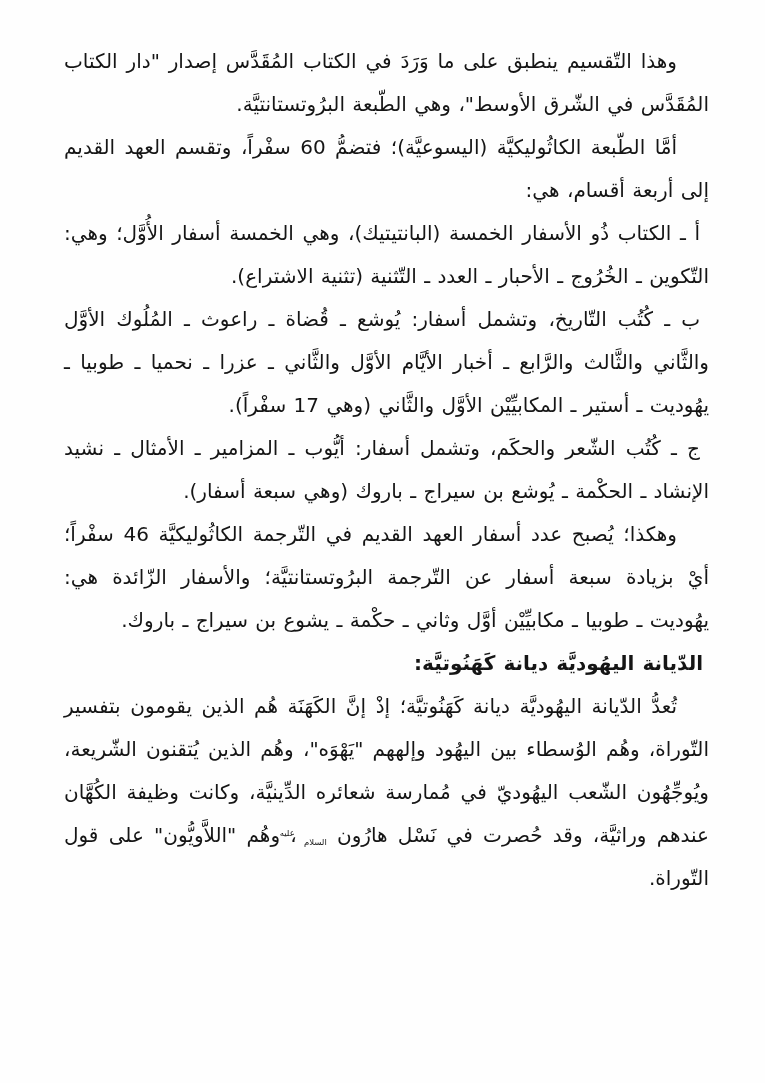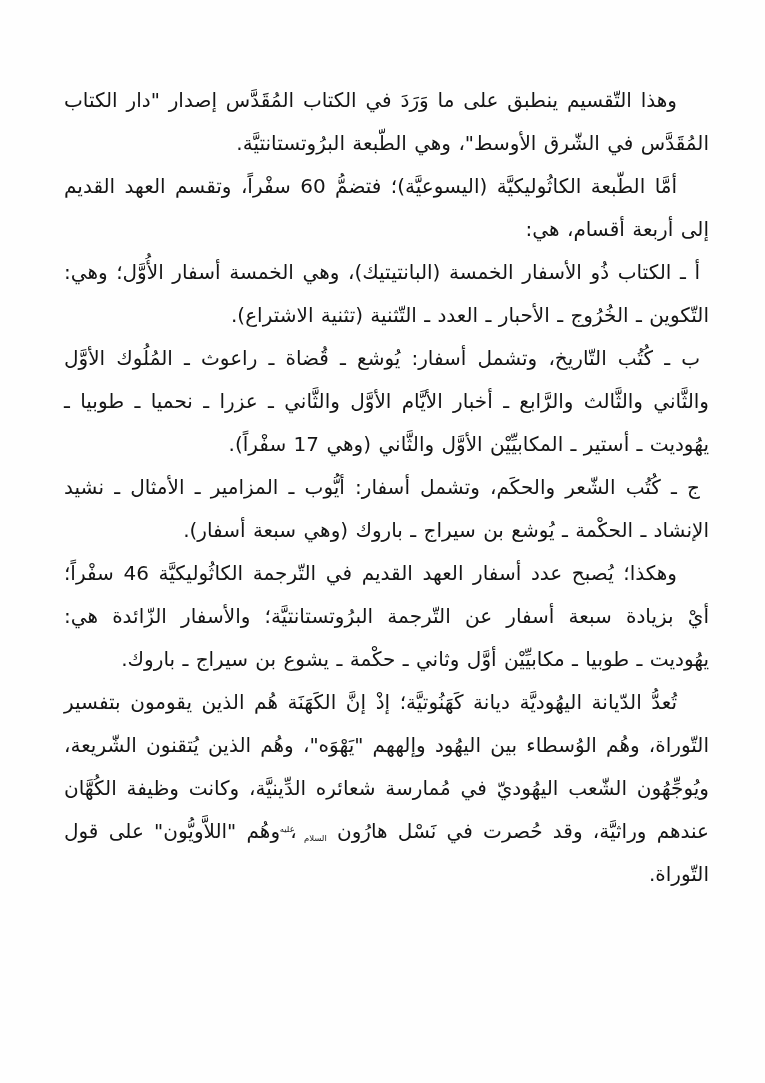--- a/index.html
+++ b/index.html
@@ -9,21 +9,20 @@
     height: 1083px;
     margin: 0 auto;
     background: #fefefe;
     color: #151515;
     font-family: "DejaVu Sans", sans-serif;
     direction: rtl;
     overflow: hidden;
   }
   .content {
     padding: 40px 56px 0 64px;
-    margin-top: 39px;
   }
   .content p, .content h2 {
     margin: 0;
     font-size: 20px;
     font-weight: normal;
     line-height: 43px;
     text-align: justify;
     word-spacing: 1px;
   }
   .para-indent { text-indent: 32px; }
@@ -67,20 +66,21 @@
 
     <p class="list-item">أ ـ الكتاب ذُو الأسفار الخمسة (البانتيتيك)، وهي الخمسة أسفار الأُوَّل؛ وهي: التّكوين ـ الخُرُوج ـ الأحبار ـ العدد ـ التّثنية (تثنية الاشتراع).</p>
 
     <p class="list-item">ب ـ كُتُب التّاريخ، وتشمل أسفار: يُوشع ـ قُضاة ـ راعوث ـ المُلُوك الأوَّل والثَّاني والثَّالث والرَّابع ـ أخبار الأيَّام الأوَّل والثَّاني ـ عزرا ـ نحميا ـ طوبيا ـ يهُوديت ـ أستير ـ المكابيِّيْن الأوَّل والثَّاني (وهي 17 سفْراً).</p>
 
     <p class="list-item">ج ـ كُتُب الشّعر والحكَم، وتشمل أسفار: أيُّوب ـ المزامير ـ الأمثال ـ نشيد الإنشاد ـ الحكْمة ـ يُوشع بن سيراج ـ باروك (وهي سبعة أسفار).</p>
 
 
     <p class="para-indent">وهكذا؛ يُصبح عدد أسفار العهد القديم في التّرجمة الكاثُوليكيَّة 46 سفْراً؛ أيْ بزيادة سبعة أسفار عن التّرجمة البرُوتستانتيَّة؛ والأسفار الزّائدة هي: يهُوديت ـ طوبيا ـ مكابيِّيْن أوَّل وثاني ـ حكْمة ـ يشوع بن سيراج ـ باروك.</p>
 
+    <h2 class="section-heading">الدّيانة اليهُوديَّة ديانة كَهَنُوتيَّة:</h2>
 
     <p class="para-indent">
       <span>تُعدُّ الدّيانة اليهُوديَّة ديانة كَهَنُوتيَّة؛ إذْ إنَّ الكَهَنَة هُم الذين يقومون بتفسير التّوراة، وهُم الوُسطاء بين اليهُود وإلههم "يَهْوَه"، وهُم الذين يُتقنون الشّريعة، ويُوجِّهُون الشّعب اليهُوديّ في مُمارسة شعائره الدِّينيَّة، وكانت وظيفة الكُهَّان عندهم وراثيَّة، وقد حُصرت في نَسْل هارُون </span><span class="honorific">عليه السلام</span><span>، وهُم "اللاَّويُّون" على قول التّوراة.</span>
     </p>
 
   </div>
 
 </div>
 
 </body></html>

